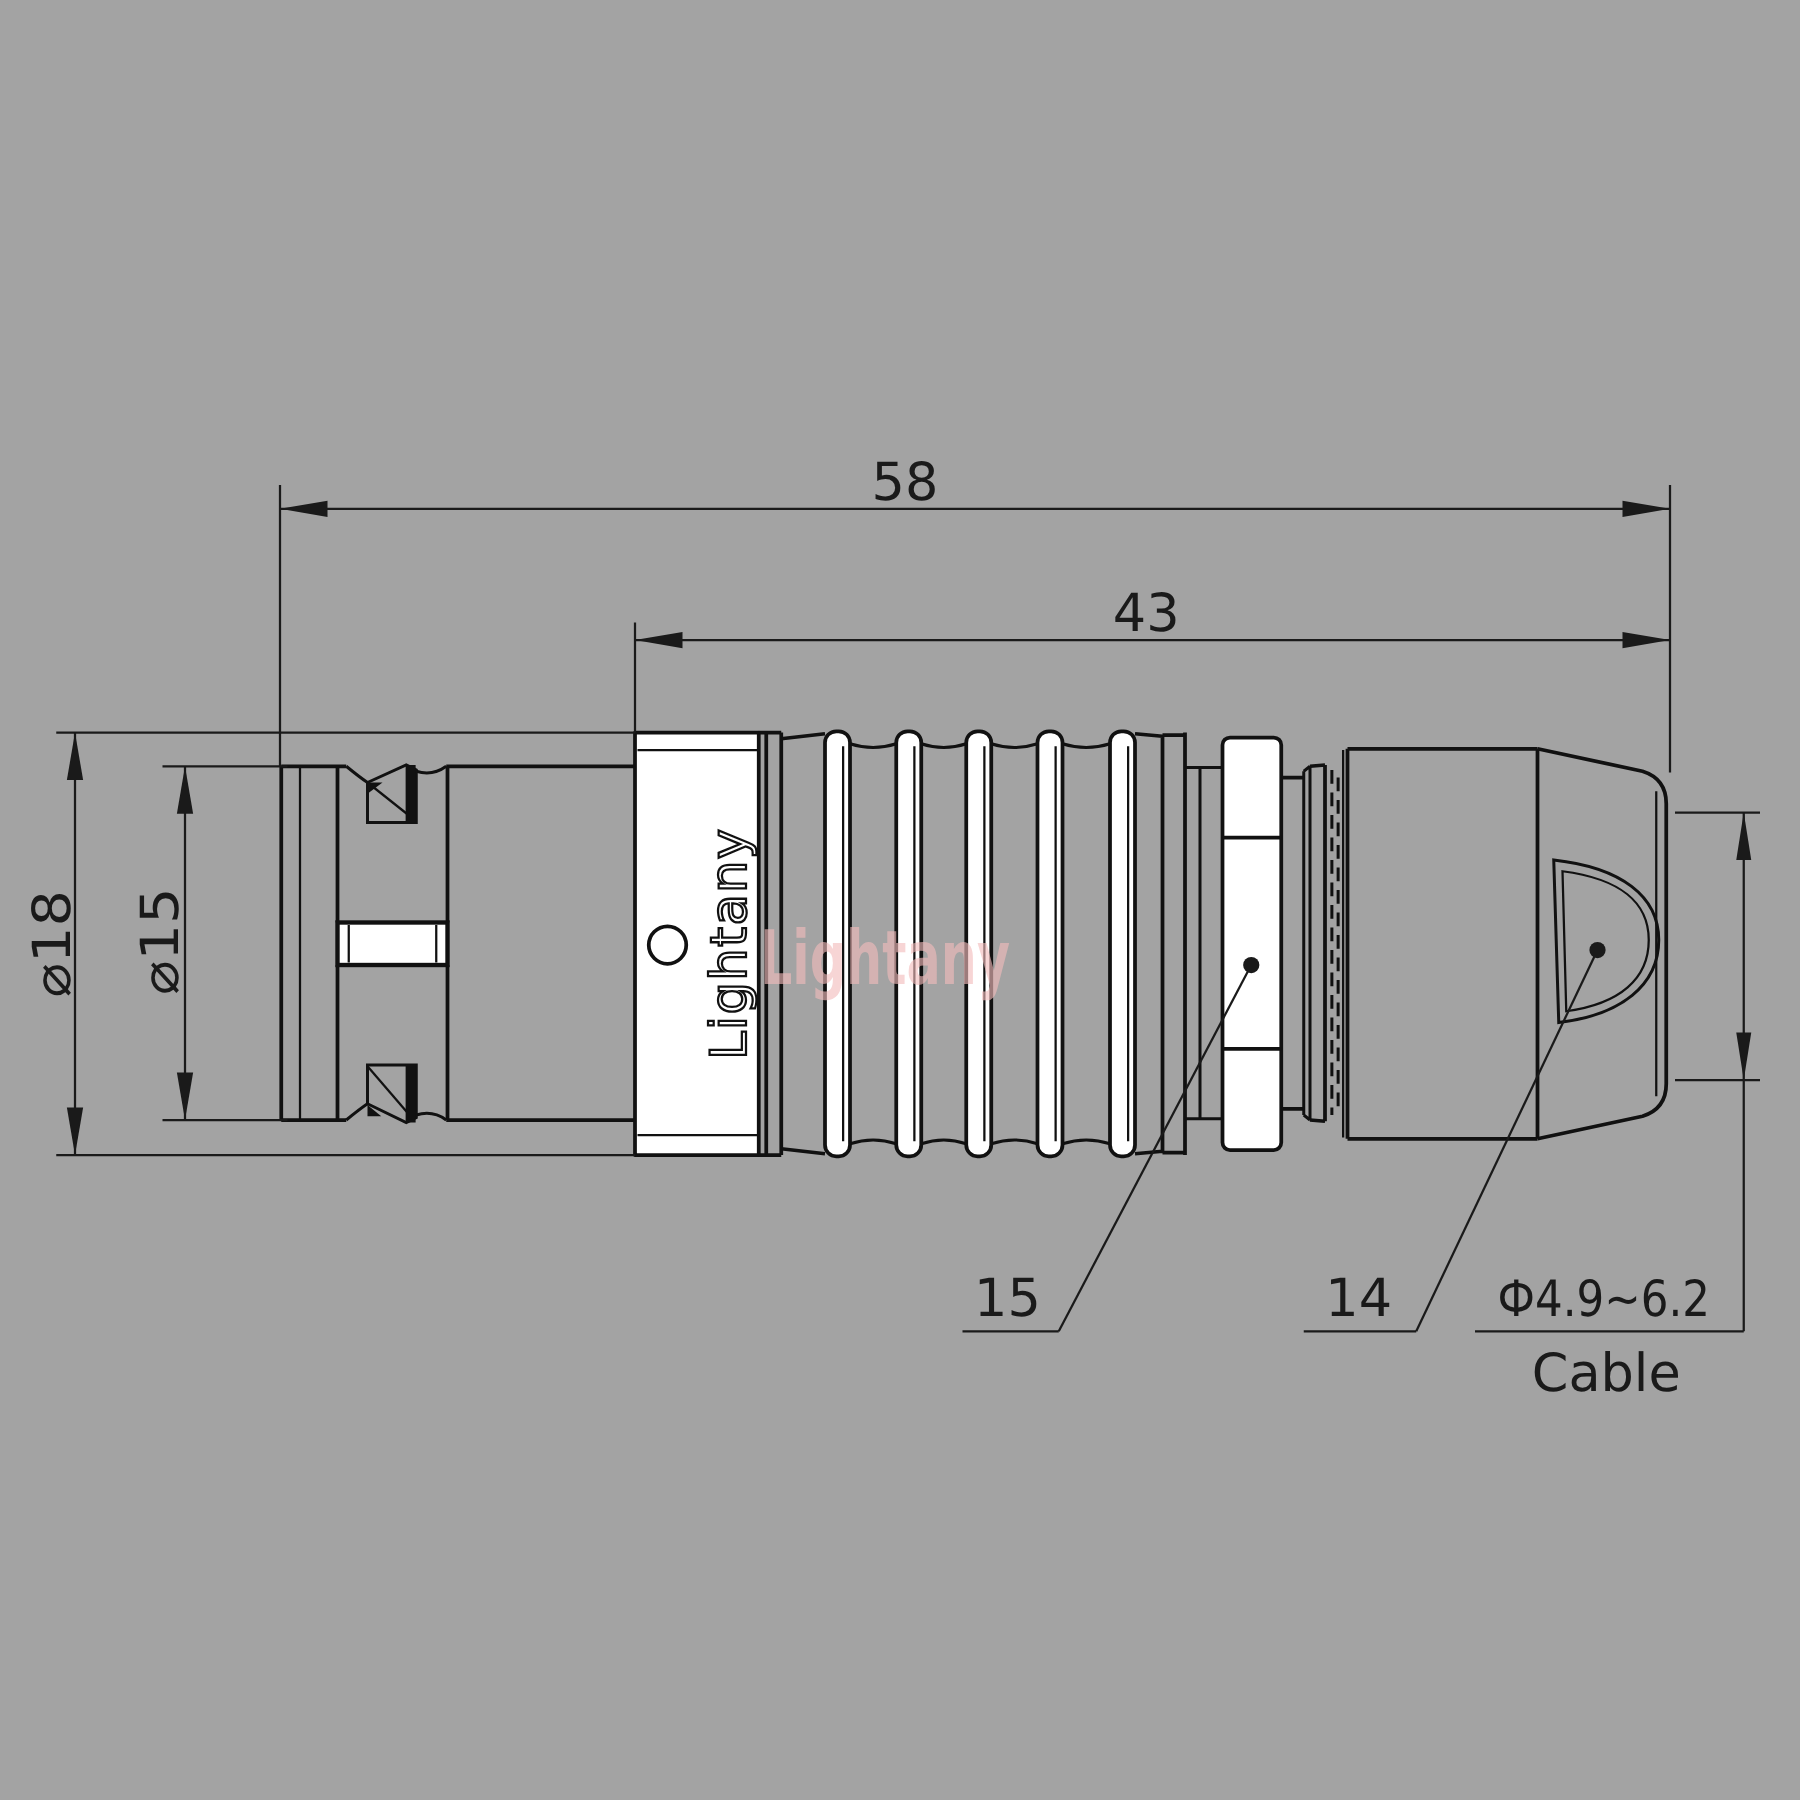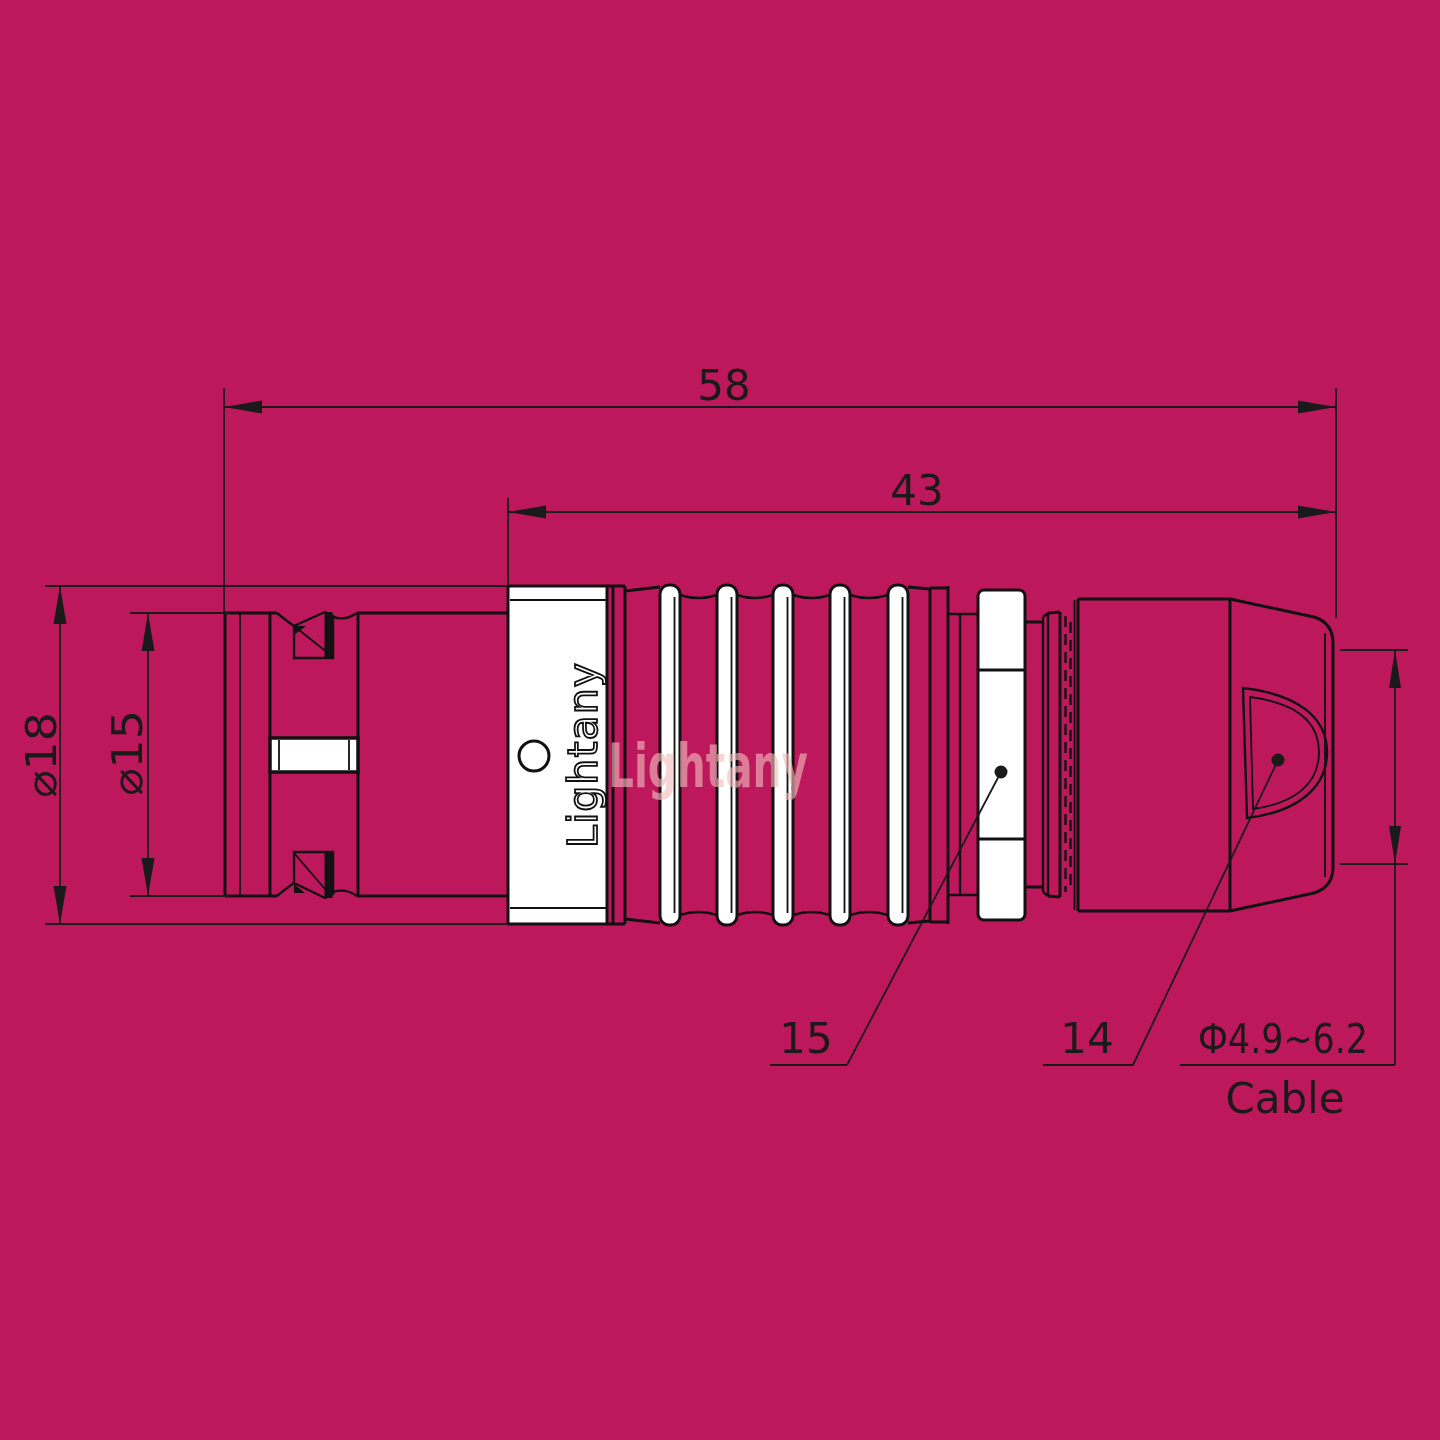--- a/index.html
+++ b/index.html
@@ -1,16 +1,16 @@
 <!DOCTYPE html>
 <html><head>
 <meta charset="utf-8">
 <style>
   html,body { margin:0; padding:0; background:#ffffff; }
-  .stage { position:relative; width:1440px; height:1440px; background:#be185d; overflow:hidden; }
+  .stage { position:relative; width:1440px; height:1440px; background:#a3a3a3; overflow:hidden; }
   svg { display:block; }
 
   
   .outline   { stroke:#111111; stroke-width:3;   fill:none; stroke-linejoin:round; }
   .outline-f { stroke:#111111; stroke-width:3;   fill:#ffffff; stroke-linejoin:round; }
   .thin      { stroke:#111111; stroke-width:1.8; fill:none; }
   .med       { stroke:#111111; stroke-width:2.4; fill:none; }
   .ink       { fill:#111111; stroke:none; }
   .dash      { stroke:#111111; stroke-width:2.4; fill:none; stroke-dasharray:11 7; }
 

